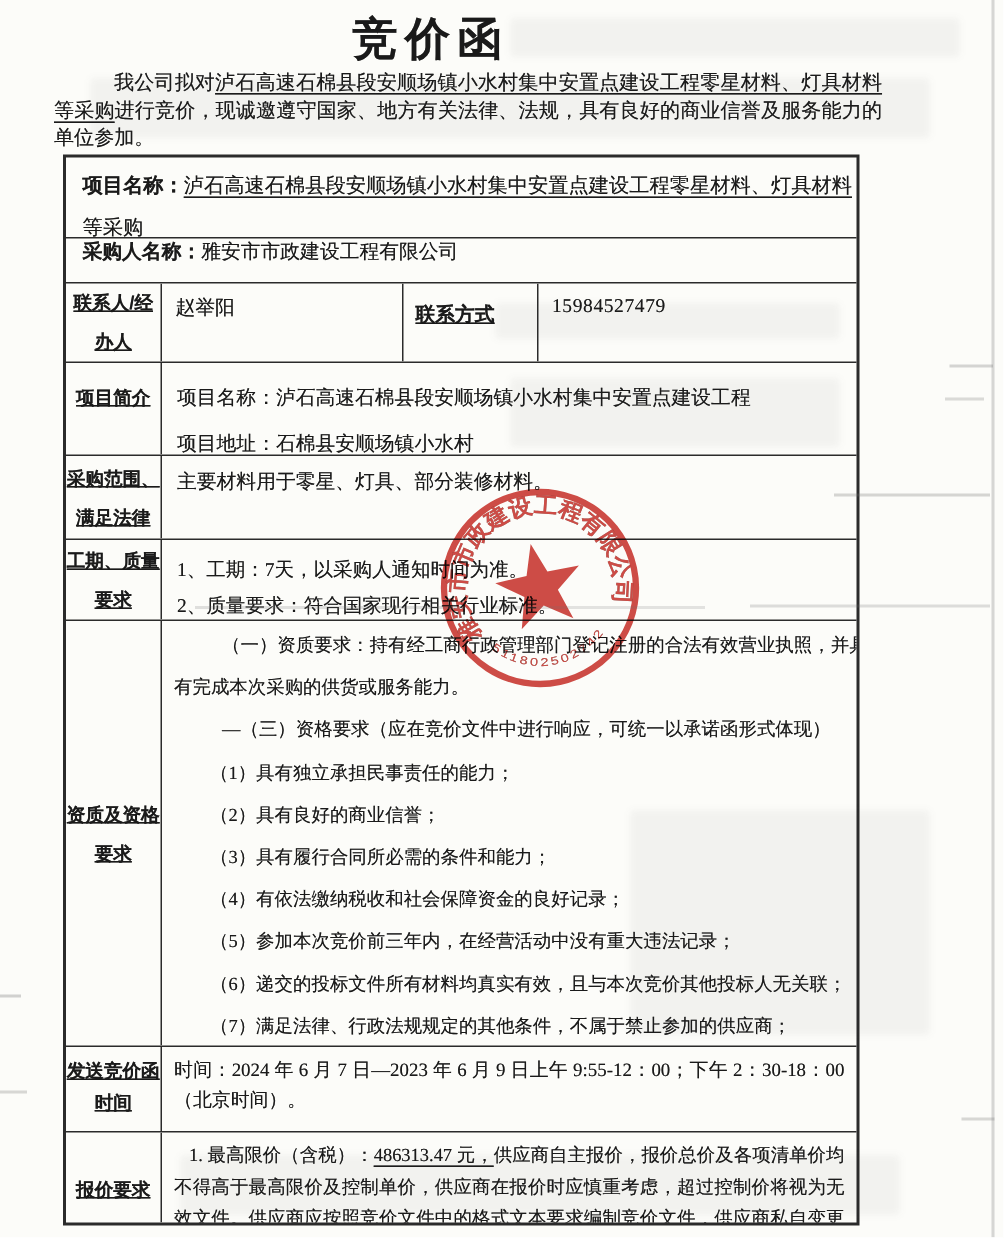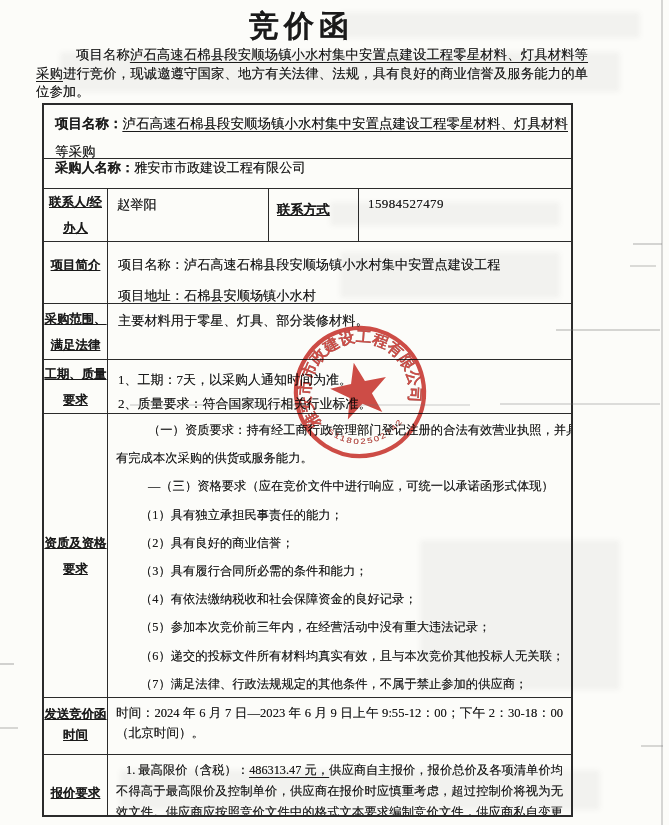--- a/index.html
+++ b/index.html
@@ -1,19 +1,19 @@
 <!DOCTYPE html>
 <html><head>
 <meta charset="utf-8">
 <style>
   html,body{margin:0;padding:0;background:#ffffff;}
   .page{position:relative;width:669px;height:825px;background:#fcfcf9;overflow:hidden;
         font-family:"Liberation Serif","DejaVu Serif",serif;color:#1a1a1a;
         text-shadow:0 0 .3px rgba(0,0,0,.55);}
-  .title{position:absolute;left:44px;top:6px;width:515px;margin:0;text-align:center;
+  .title{position:absolute;left:30px;top:6px;width:515px;margin:0;text-align:center;
          font-size:30px;font-weight:bold;letter-spacing:5px;}
   .intro{position:absolute;left:36px;top:46px;width:552px;margin:0;
          font-size:13.4px;line-height:18.6px;text-indent:40px;text-align:justify;}
   .ul{text-decoration:underline;text-underline-offset:3px;text-decoration-thickness:1.1px;}
   .bl{font-family:"Liberation Sans","DejaVu Sans",sans-serif;font-weight:bold;}
 
   .doc-table{position:absolute;left:42px;top:103px;width:531px;box-sizing:border-box;
              border:2px solid #2b2b2b;}
   .t-row{display:flex;box-sizing:border-box;border-bottom:1.5px solid #2b2b2b;overflow:hidden;}
   .t-row:last-child{border-bottom:none;}
@@ -70,21 +70,21 @@
   .sm5{left:420px;top:540px;width:200px;height:150px;}
   .sm6{left:120px;top:770px;width:480px;height:40px;}
 </style>
 </head>
 <body>
 
 <div class="page">
 
   <h1 class="title">竞价函</h1>
 
-  <p class="intro"><span>项目名称</span><span class="ul">泸石高速石棉县段安顺场镇小水村集中安置点建设工程零星材料、灯具材料等采购</span><span>进行竞价，现诚邀遵守国家、地方有关法律、法规，具有良好的商业信誉及服务能力的单位参加。</span></p>
+  <p class="intro"><span>我公司拟对</span><span class="ul">泸石高速石棉县段安顺场镇小水村集中安置点建设工程零星材料、灯具材料等采购</span><span>进行竞价，现诚邀遵守国家、地方有关法律、法规，具有良好的商业信誉及服务能力的单位参加。</span></p>
 
   <div class="doc-table">
 
     <div class="t-row r1">
       <div class="cell-full"><span class="bl">项目名称：</span><span class="ul">泸石高速石棉县段安顺场镇小水村集中安置点建设工程零星材料、灯具材料等采购</span></div>
     </div>
 
     <div class="t-row r2">
       <div class="cell-full">
           <span class="bl">采购人名称：</span>

